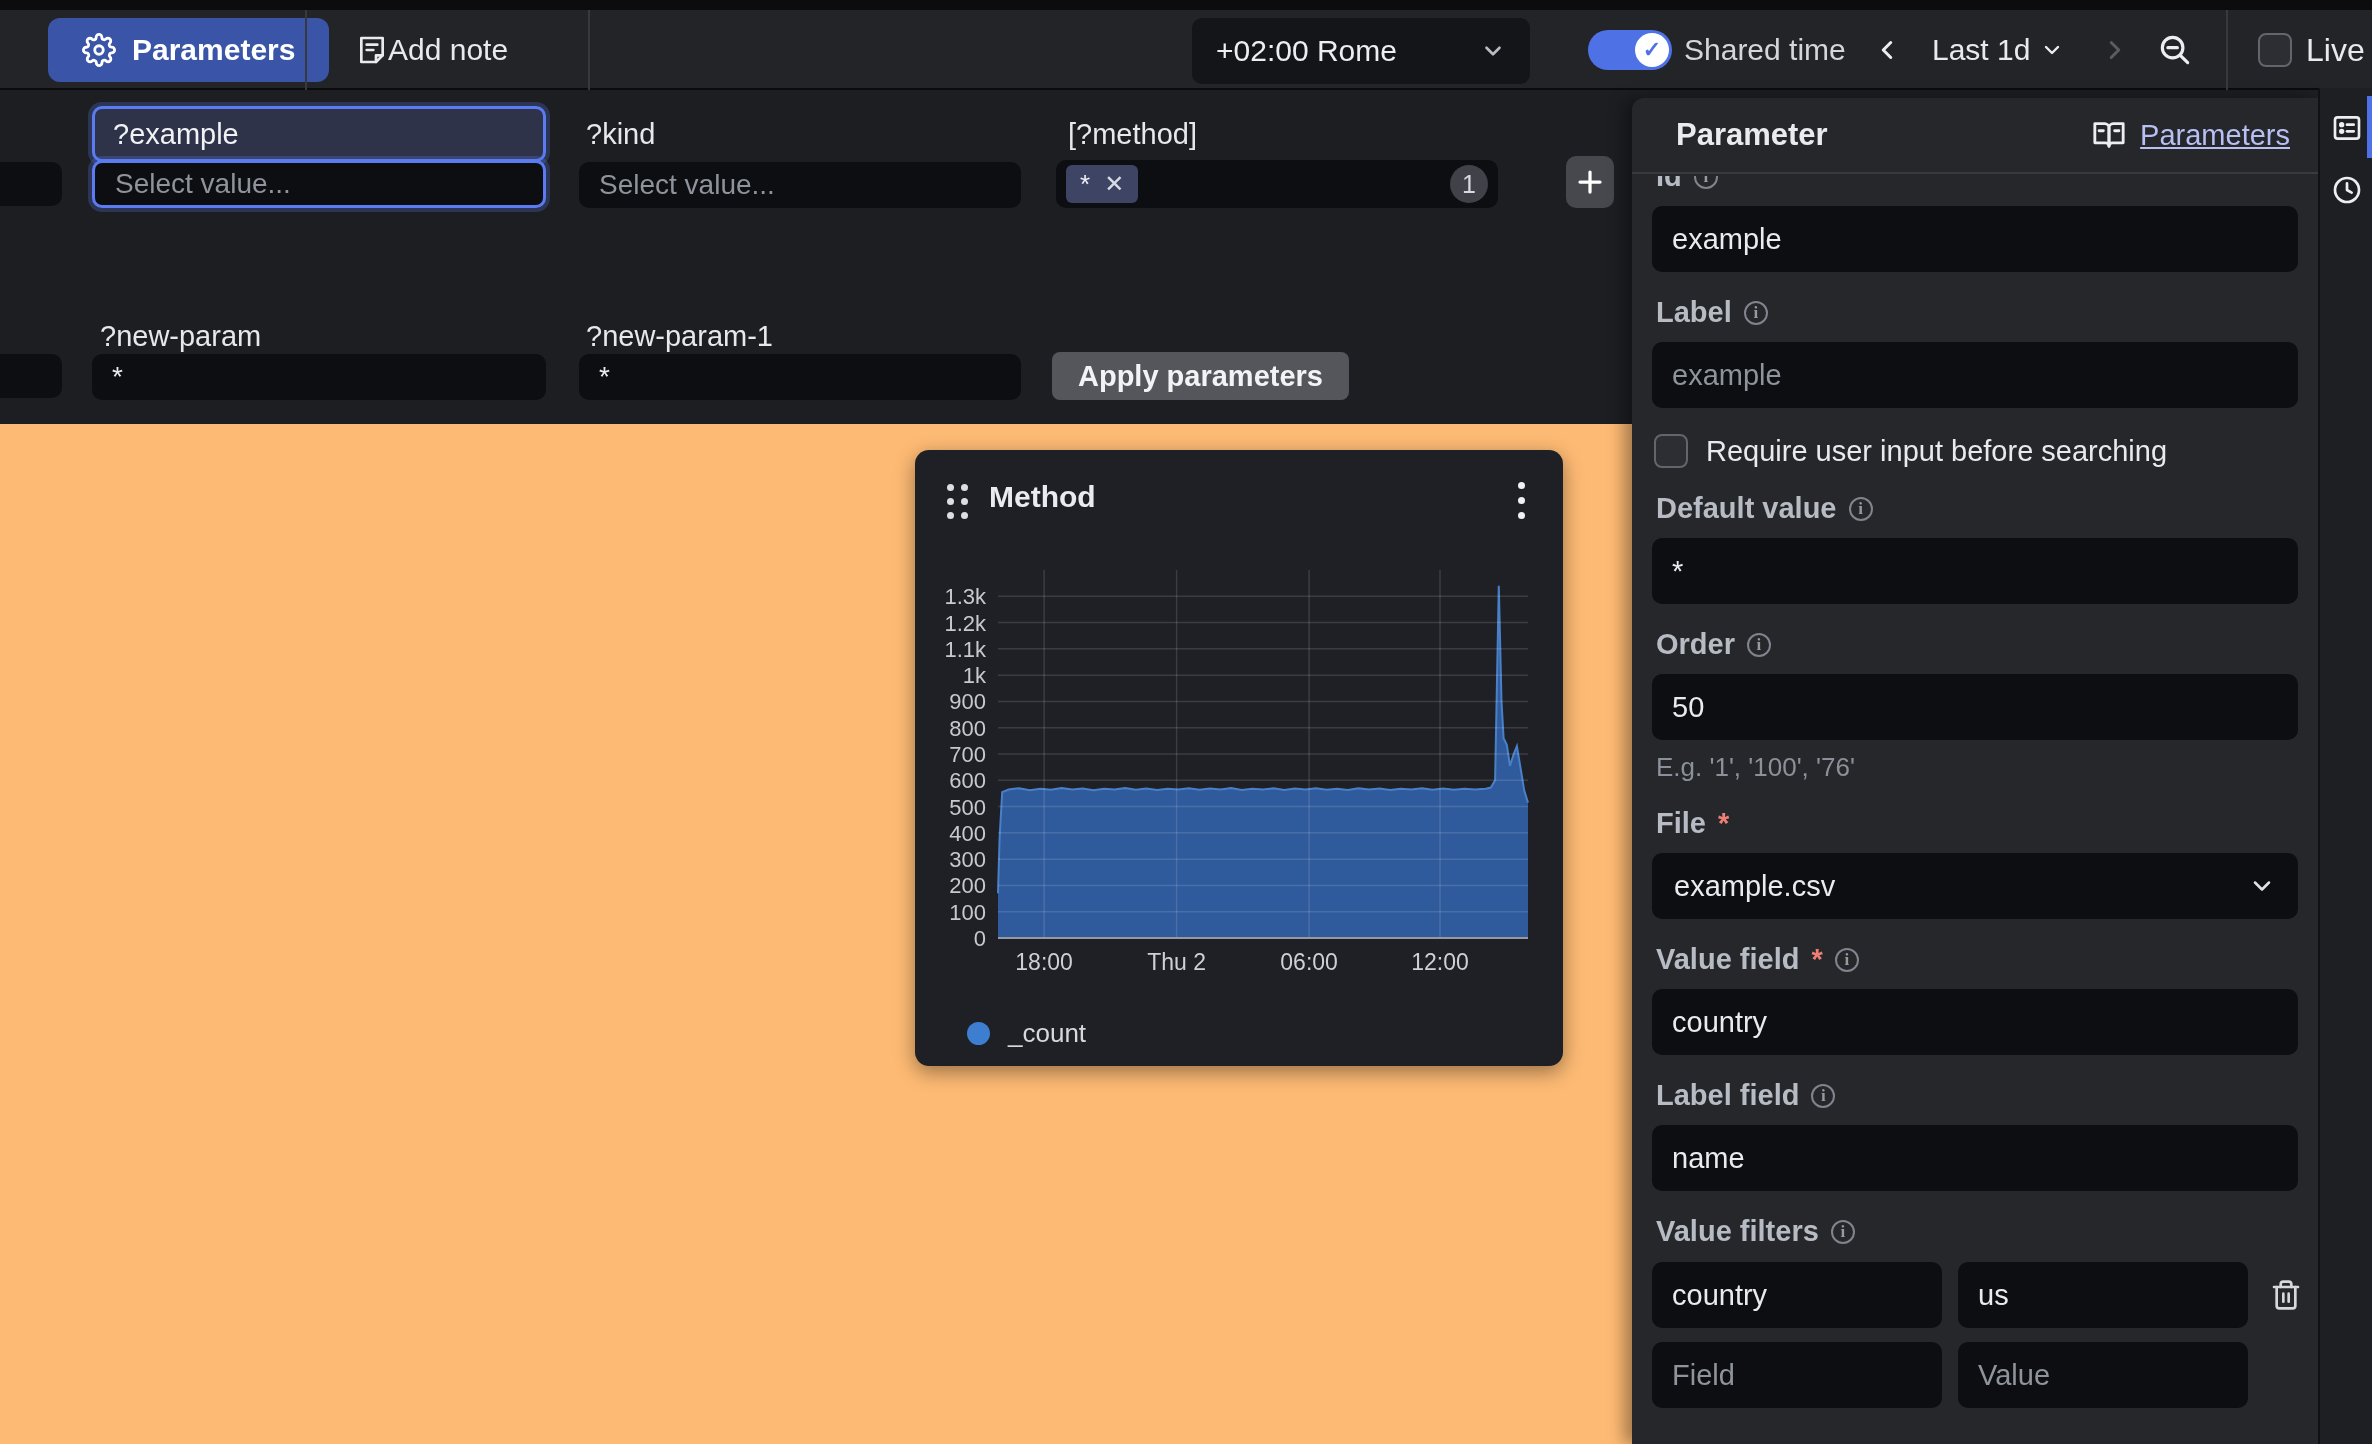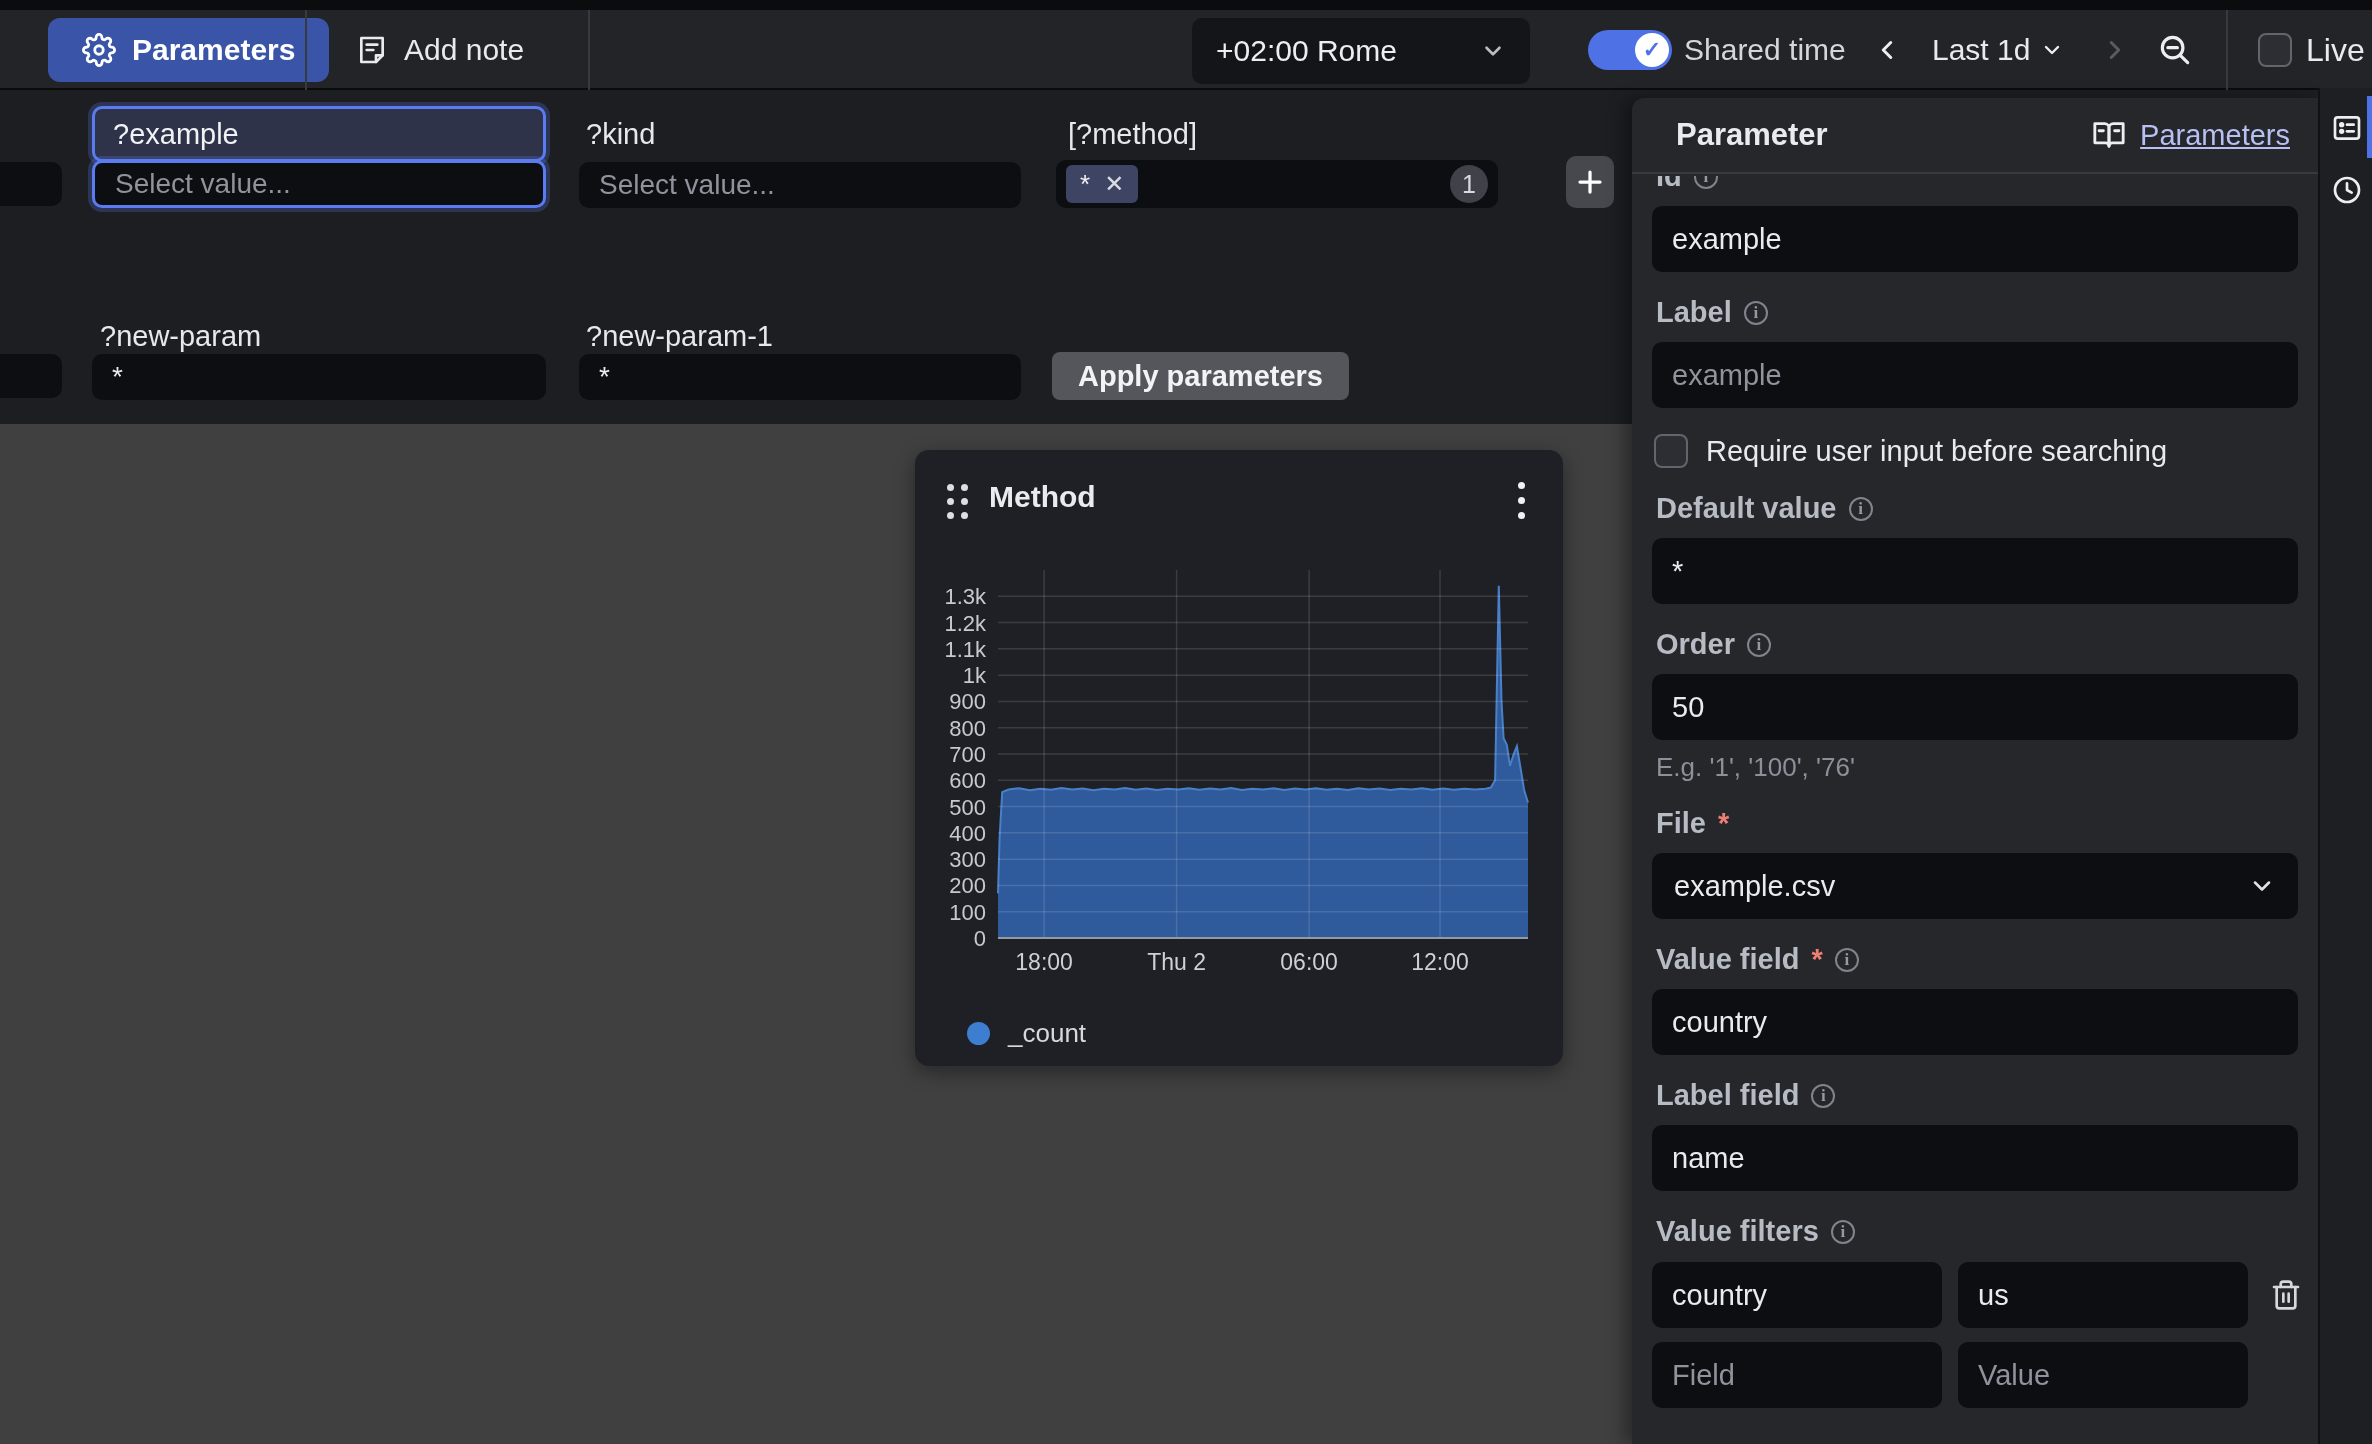--- a/index.html
+++ b/index.html
@@ -1,26 +1,26 @@
 <!DOCTYPE html>
 <html><head>
 <meta charset="utf-8">
 <style>
   html,body{margin:0;padding:0;background:#0c0c0e;}
   *{box-sizing:border-box;}
   .screen{position:relative;width:2372px;height:1444px;overflow:hidden;
-    font-family:"Liberation Sans",sans-serif;color:#e8eaee;background:#404040;}
+    font-family:"Liberation Sans",sans-serif;color:#e8eaee;background:#fdba74;}
 
   
   .topstrip{position:absolute;left:0;top:0;width:2372px;height:10px;background:#0c0c0e;}
   .toolbar{position:absolute;left:0;top:10px;width:2372px;height:80px;background:#232428;border-bottom:2px solid #0b0b0d;}
   .tb-divider{position:absolute;top:0;width:2px;height:80px;background:#38393e;}
   .btn-primary{position:absolute;left:48px;top:8px;height:64px;display:flex;align-items:center;gap:16px;
     padding:0 34px;background:#3a55a8;border-radius:12px;font-size:30px;font-weight:600;color:#fff;cursor:pointer;}
-  .tb-item{position:absolute;top:0;height:80px;display:flex;align-items:center;gap:16px;font-size:30px;color:#e8eaee;cursor:pointer;}
+  .tb-item{position:absolute;top:0;height:80px;display:flex;align-items:center;font-size:30px;color:#e8eaee;cursor:pointer;}
   .tb-select{position:absolute;left:1192px;top:8px;width:338px;height:66px;background:#141519;border-radius:10px;
     display:flex;align-items:center;justify-content:space-between;padding:0 24px;font-size:30px;color:#eceef1;cursor:pointer;}
   .toggle{position:absolute;left:1588px;top:20px;width:84px;height:40px;background:#4f71e6;border-radius:20px;cursor:pointer;}
   .toggle .knob{position:absolute;right:3px;top:3px;width:34px;height:34px;border-radius:50%;background:#fff;
     display:flex;align-items:center;justify-content:center;color:#4f71e6;font-size:22px;font-weight:bold;}
   .tb-text{position:absolute;top:0;height:80px;display:flex;align-items:center;font-size:30px;}
   .checkbox{width:34px;height:34px;border:2px solid #63656c;border-radius:8px;background:#2d2e33;}
 
   
   .params{position:absolute;left:0;top:90px;width:2372px;height:334px;background:#1d1e22;}

